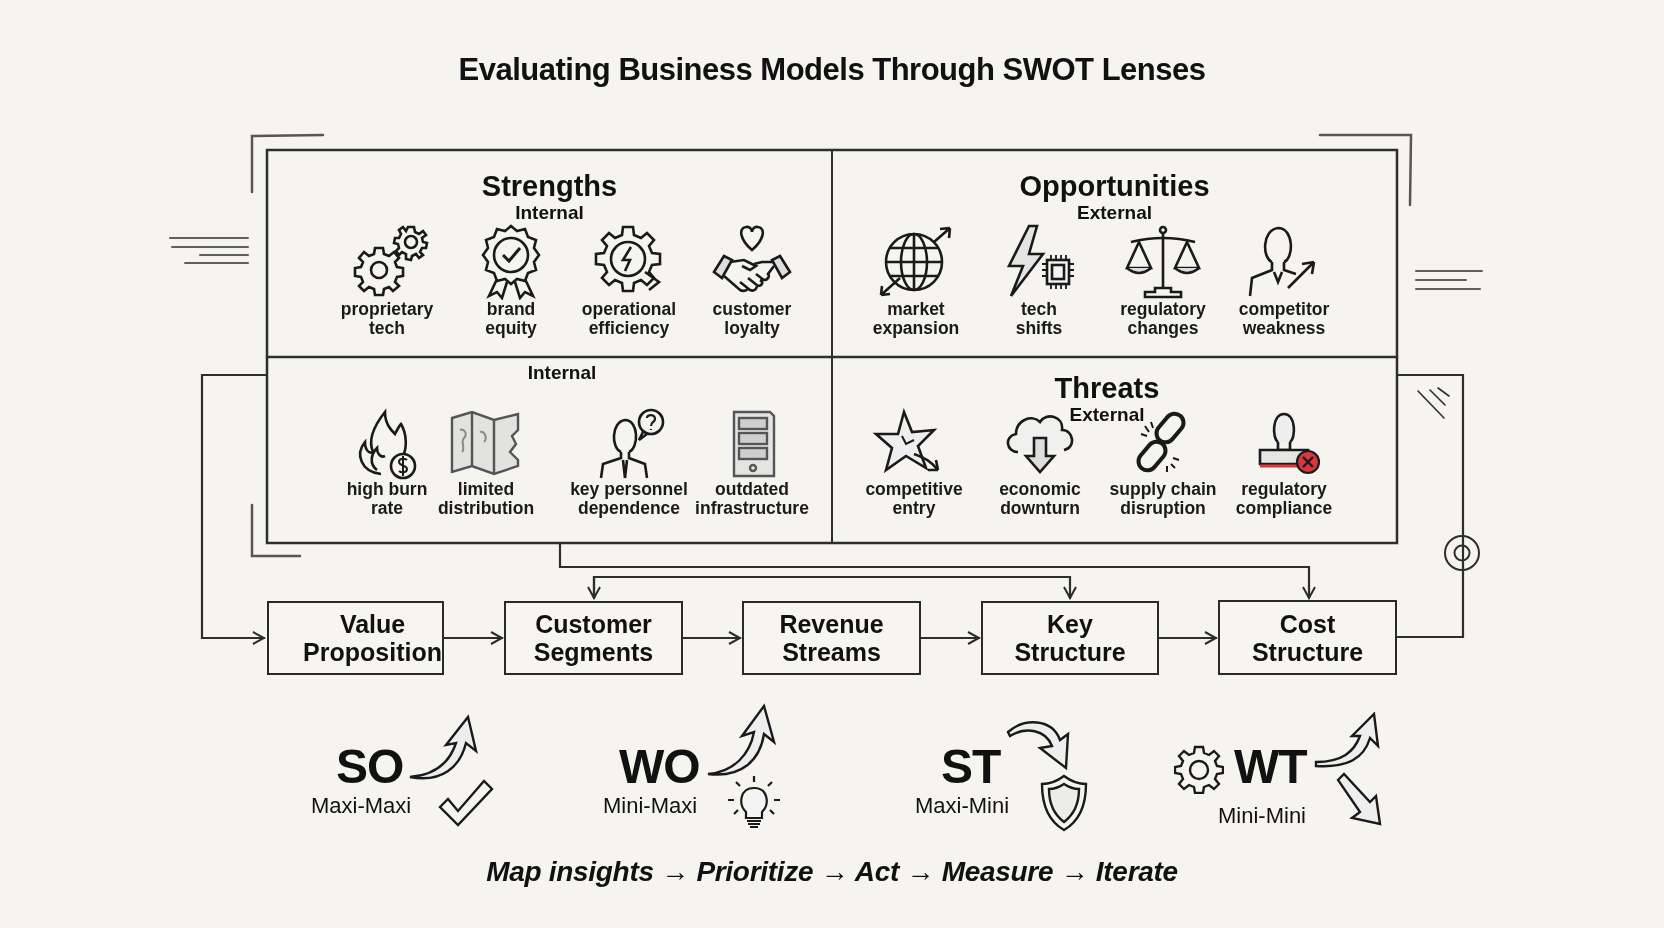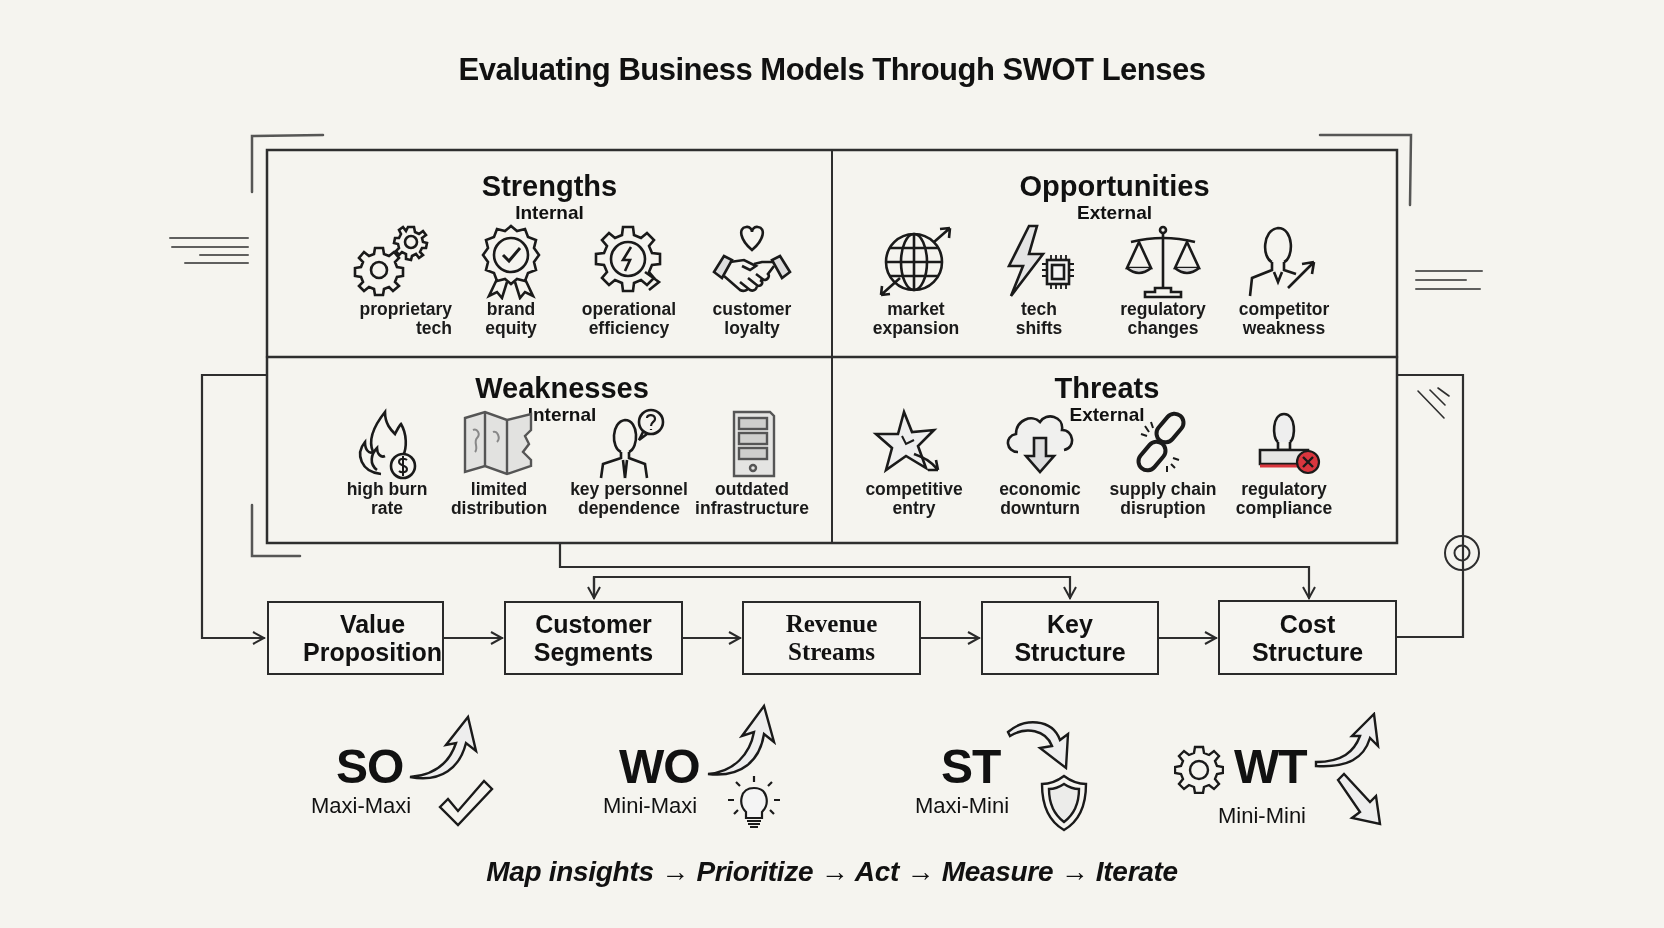--- a/index.html
+++ b/index.html
@@ -92,29 +92,28 @@
 
 <div class="quad-head" style="left:267px;top:160px;width:565px;">
   <div class="quad-title">Strengths</div>
   <div class="quad-sub">Internal</div>
 </div>
 <div class="quad-head" style="left:832px;top:160px;width:565px;">
   <div class="quad-title">Opportunities</div>
   <div class="quad-sub">External</div>
 </div>
 <div class="quad-head" style="left:267px;top:362px;width:590px;">
-  <div class="quad-title">Weaknesses</div>
   <div class="quad-sub">Internal</div>
 </div>
 <div class="quad-head" style="left:832px;top:362px;width:550px;">
   <div class="quad-title">Threats</div>
   <div class="quad-sub">External</div>
 </div>
 
-<div class="item" style="left:322px;top:224px;text-align:right;">
+<div class="item" style="left:322px;top:224px;">
   <svg width="84" height="76" viewBox="0 0 84 76" fill="none" stroke="#1a1a1a" stroke-width="2.6">
     <g transform="translate(34,46)">
         <path d="M-4,-22 L4,-22 L5,-16 L10,-14 L15,-18 L20,-12 L16,-8 L18,-3 L24,-2 L24,6 L18,7 L16,12 L20,16 L14,21 L10,17 L5,19 L4,25 L-4,25 L-5,19 L-10,17 L-15,21 L-20,16 L-16,12 L-18,7 L-24,6 L-24,-2 L-18,-3 L-16,-8 L-20,-12 L-15,-18 L-10,-14 L-5,-16 Z"></path>
         <circle r="8"></circle>
       </g>
     <g transform="translate(66,18)">
         <path d="M-3,-15 L3,-15 L4,-10 L8,-8 L12,-11 L15,-7 L11,-4 L12,0 L16,1 L15,6 L11,6 L9,10 L12,13 L8,16 L5,12 L1,14 L0,18 L-5,17 L-5,12 L-9,10 L-12,13 L-15,9 L-12,6 L-13,2 L-17,1 L-16,-4 L-12,-4 L-10,-8 L-12,-12 L-8,-15 L-5,-11 Z"></path>
         <circle r="6"></circle>
       </g>
   </svg>
@@ -206,21 +205,21 @@
 <div class="item" style="left:322px;top:408px;">
   <svg width="80" height="72" viewBox="0 0 80 72" fill="none" stroke="#1a1a1a" stroke-width="2.6">
     <path d="M34,66 C14,64 8,46 18,34 C18,42 22,46 26,44 C20,30 30,14 38,4 C38,16 44,22 48,26 C50,22 52,18 54,16 C60,26 60,40 56,48"></path>
     <path d="M30,62 C22,56 24,46 30,40 C30,46 34,50 38,48"></path>
     <circle cx="56" cy="58" r="12" fill="#f6f5f1"></circle>
     <path d="M60,52 C58,50 52,50 52,54 C52,58 60,57 60,61 C60,65 54,65 52,63 M56,48 L56,68" stroke-width="2"></path>
   </svg>
   <div class="item-label">high burn</div>
   <div class="item-label">rate</div>
 </div>
-<div class="item" style="left:434px;top:408px;">
+<div class="item" style="left:421px;top:408px;">
   <svg width="80" height="72" viewBox="0 0 80 72" fill="#e2e2e0" stroke="#555" stroke-width="2.4">
     <path d="M6,10 L26,4 L48,12 L72,6 L72,22 L66,28 L70,36 L64,44 L72,52 L72,58 L48,66 L26,58 L6,64 Z"></path>
     <path d="M26,4 L26,58 M48,12 L48,66" fill="none"></path>
     <path d="M14,22 C18,20 22,26 18,30 C14,34 20,40 16,44 M34,24 C38,22 42,30 38,34" fill="none" stroke="#888" stroke-width="2"></path>
   </svg>
   <div class="item-label">limited</div>
   <div class="item-label">distribution</div>
 </div>
 <div class="item" style="left:564px;top:408px;">
   <svg width="80" height="72" viewBox="0 0 80 72" fill="none" stroke="#1a1a1a" stroke-width="2.6">
@@ -290,21 +289,21 @@
       <div>Value</div>
       <div>Proposition</div>
     </div>
 </div>
 <div class="bm-box" style="left:504px;top:601px;width:179px;height:74px;">
   <div>
       <div>Customer</div>
       <div>Segments</div>
     </div>
 </div>
-<div class="bm-box" style="left:742px;top:601px;width:179px;height:74px;font-family:Liberation Serif, serif;">
+<div class="bm-box" style="left:742px;top:601px;width:179px;height:74px;">
   <div>
       <div>Revenue</div>
       <div>Streams</div>
     </div>
 </div>
 <div class="bm-box" style="left:981px;top:601px;width:178px;height:74px;">
   <div>
       <div>Key</div>
       <div>Structure</div>
     </div>

